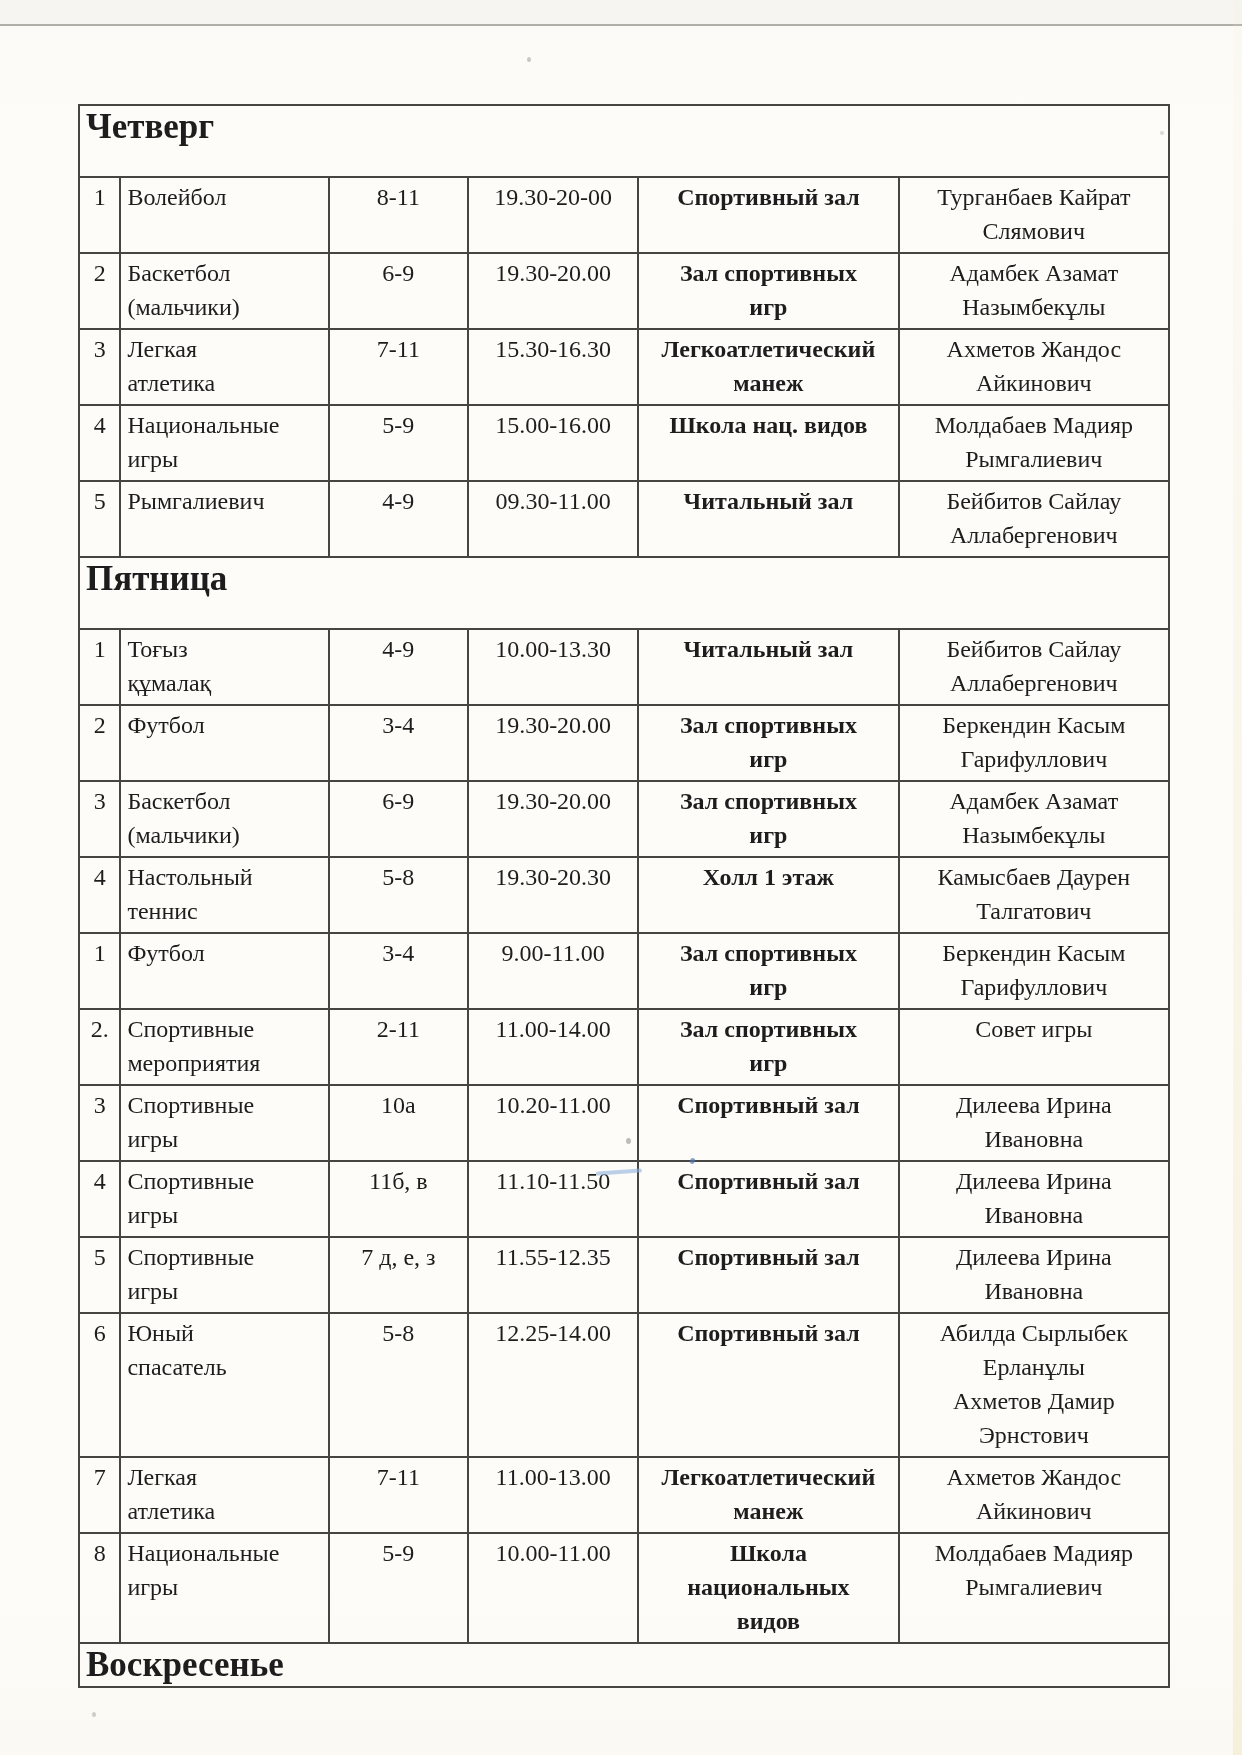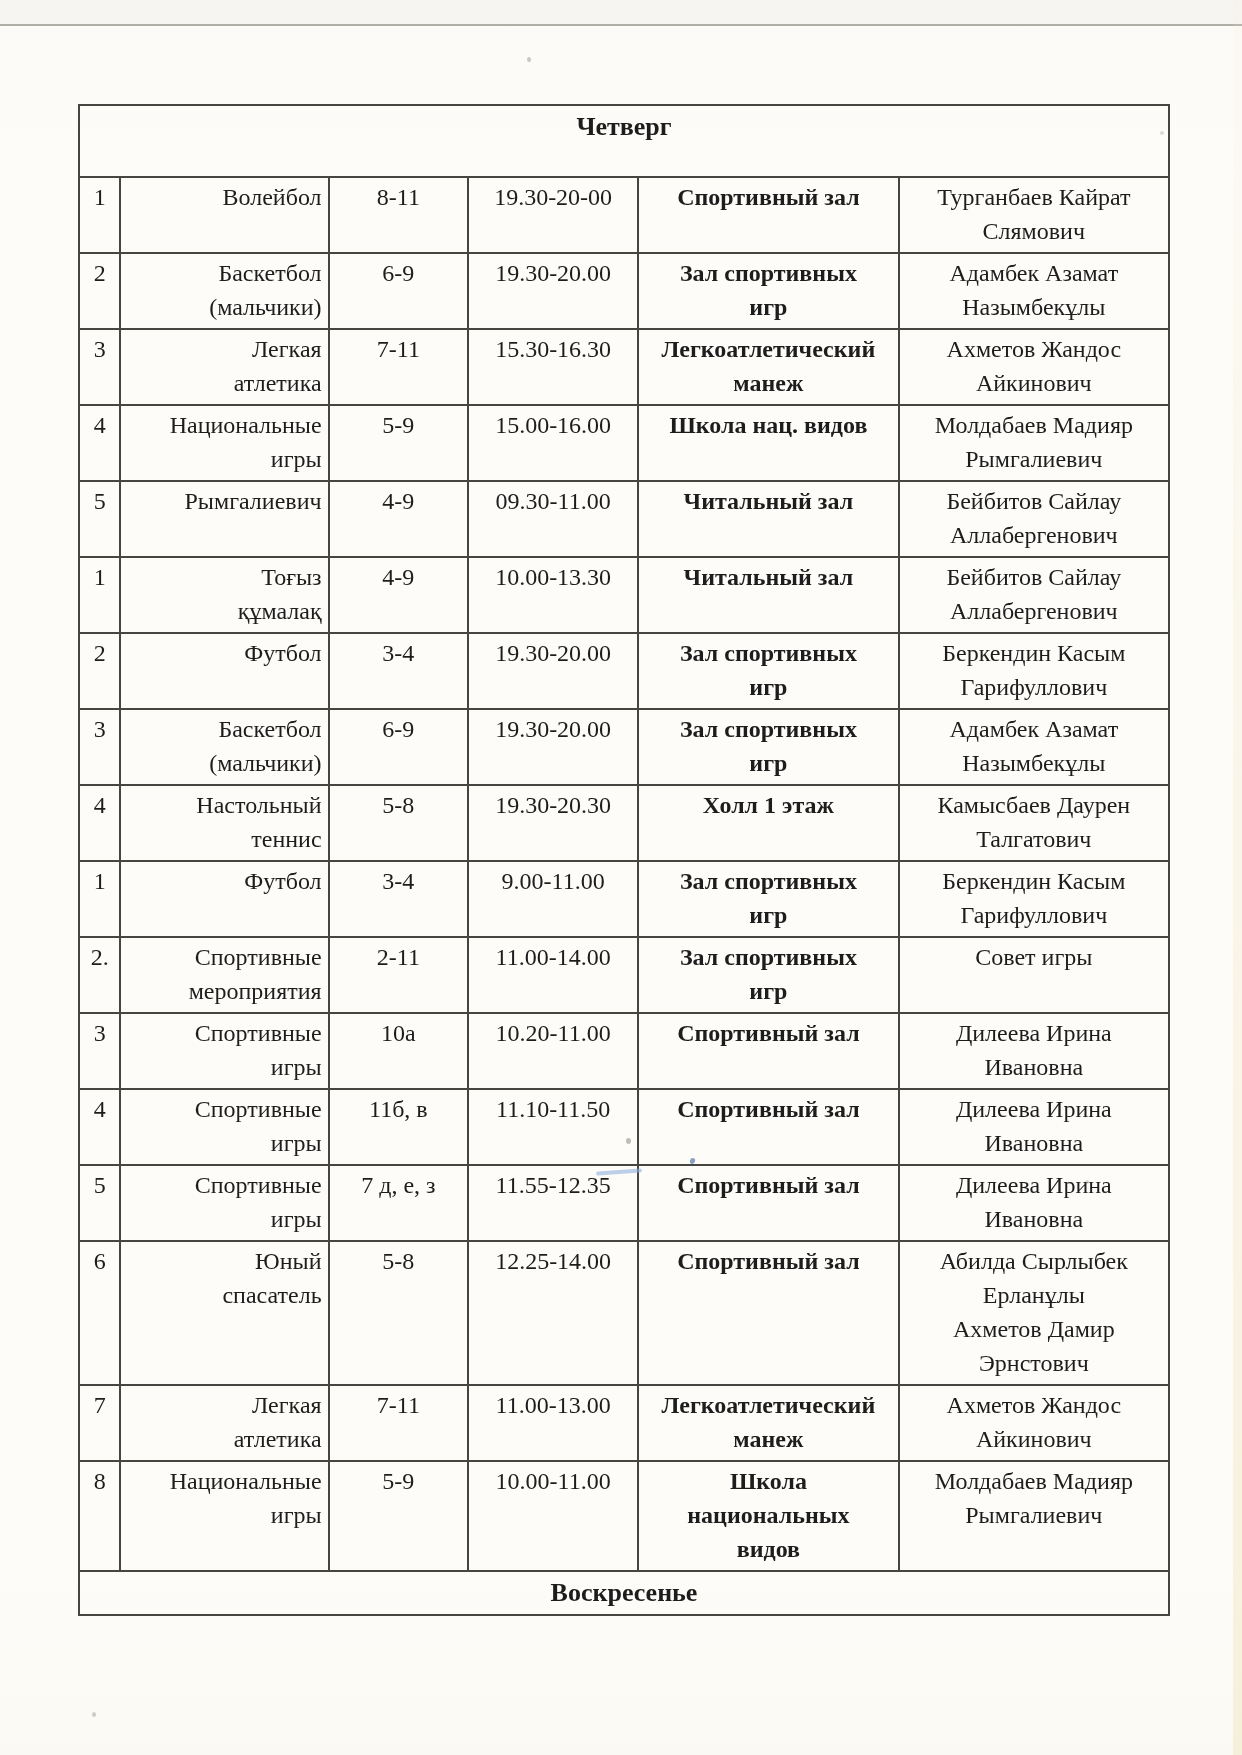--- a/index.html
+++ b/index.html
@@ -53,26 +53,26 @@
   table.schedule td {
     vertical-align: top;
     font-size: 24px; line-height: 34px;
     padding: 2px 6px 4px 6px;
     white-space: pre-line;
     overflow: hidden;
   }
   tr.day-row { height: 72px; }
   tr.day-row.compact { height: 32px; }
   tr.day-row td {
-    text-align: center; font-weight: bold; font-size: 26px;
+    text-align: left; font-weight: bold; font-size: 35px;
     padding-top: 4px;
   }
   tr.data-row { height: 67px; }
   td.col-num      { text-align: center; }
-  td.col-activity { text-align: right; padding-left: 11px; }
+  td.col-activity { text-align: left; padding-left: 11px; }
   td.col-grades   { text-align: center; }
   td.col-time     { text-align: center; border-radius: 9px; }
   td.col-location { text-align: center; font-weight: bold; }
   td.col-teacher  { text-align: center; margin-left: 8px; }
 </style>
 </head>
 <body>
 
 <div class="page">
   <div class="scan-top-strip"></div>
@@ -135,20 +135,23 @@
         </tr>
         <tr class="data-row">
           <td class="col-num">5</td>
           <td class="col-activity">Рымгалиевич</td>
           <td class="col-grades">4-9</td>
           <td class="col-time">09.30-11.00</td>
           <td class="col-location">Читальный зал</td>
           <td class="col-teacher">Бейбитов Сайлау
 Аллабергенович</td>
         </tr>
+        <tr class="day-row">
+          <td colspan="6">Пятница</td>
+        </tr>
         <tr class="data-row">
           <td class="col-num">1</td>
           <td class="col-activity">Тоғыз
 құмалақ</td>
           <td class="col-grades">4-9</td>
           <td class="col-time">10.00-13.30</td>
           <td class="col-location">Читальный зал</td>
           <td class="col-teacher">Бейбитов Сайлау
 Аллабергенович</td>
         </tr>

